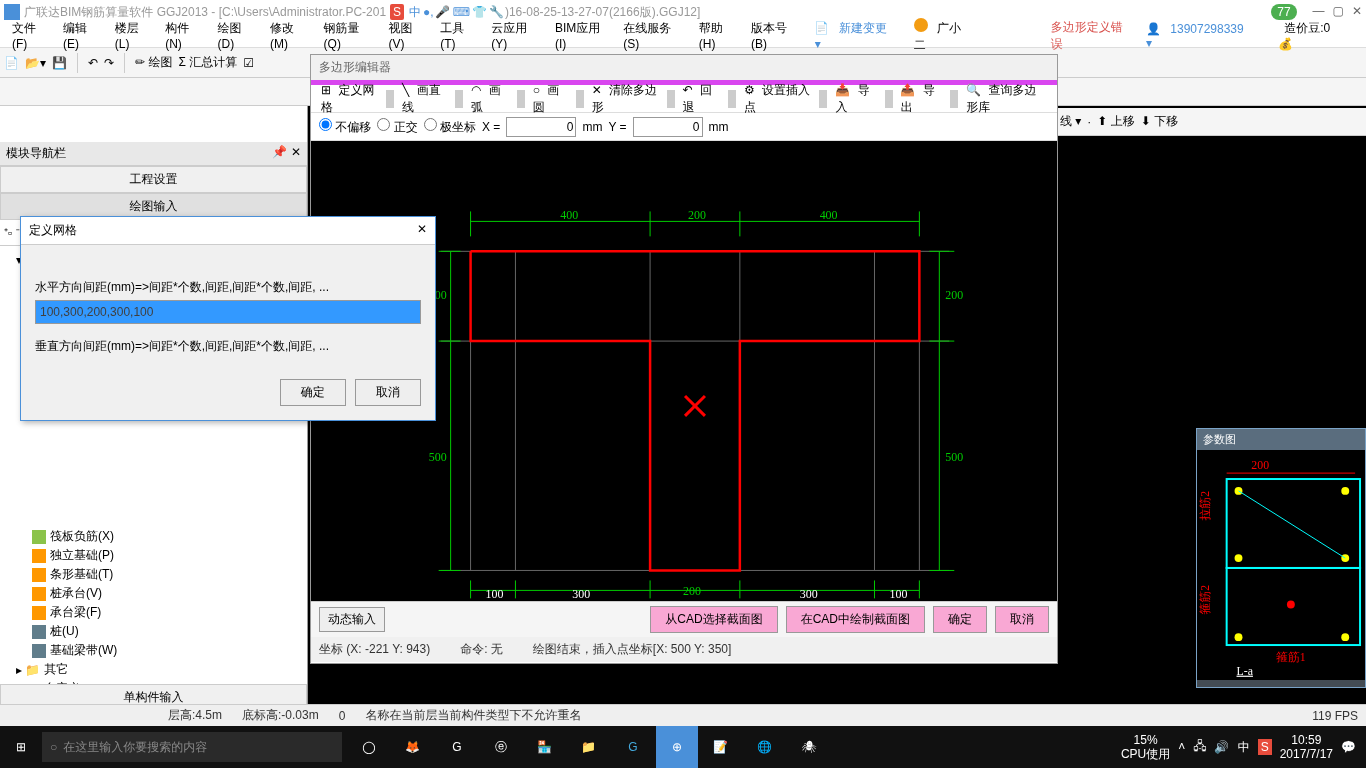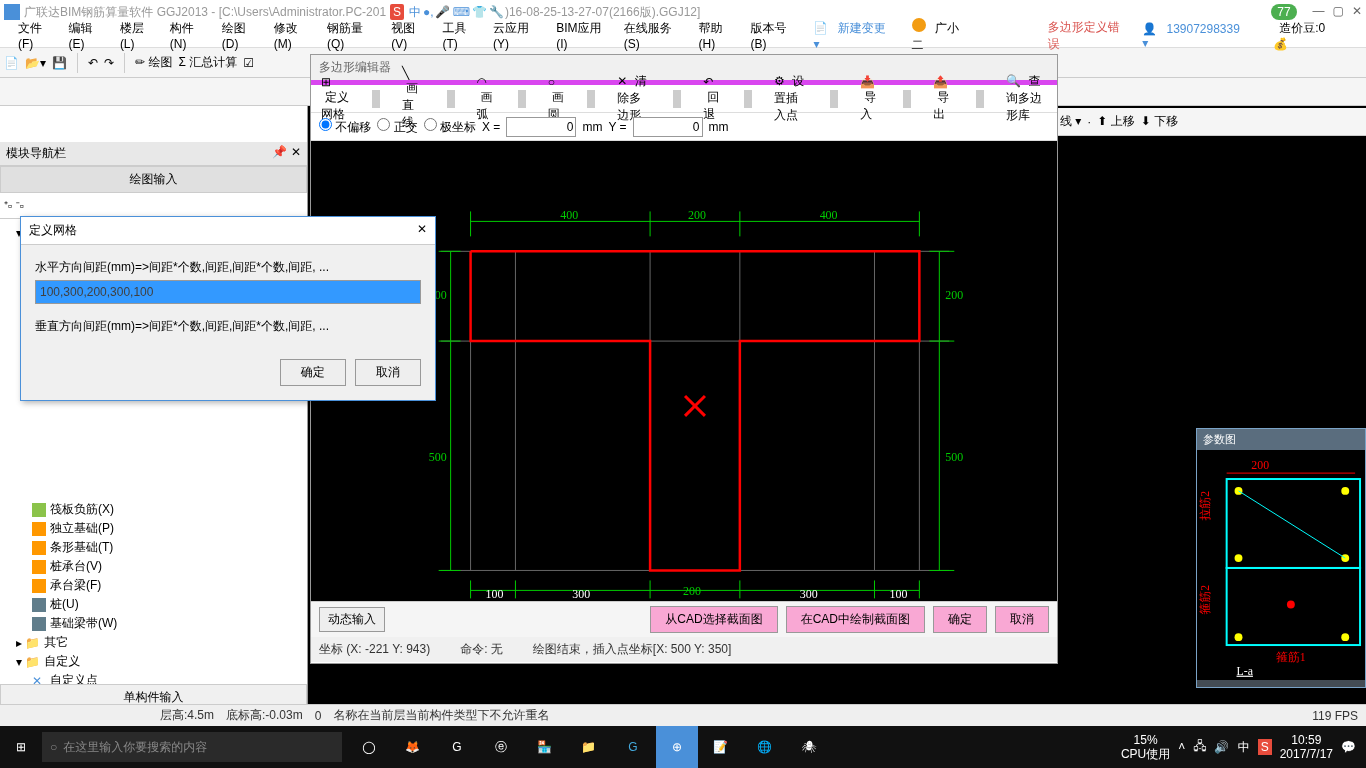--- a/index.html
+++ b/index.html
@@ -4,62 +4,62 @@
 <style>
 * { margin:0; padding:0; box-sizing:border-box; font-family:"Microsoft YaHei","SimSun",sans-serif; font-size:12px; }
 body { width:1366px; height:768px; background:#f0f0f0; position:relative; overflow:hidden; }
 .titlebar { height:24px; background:#fff; display:flex; align-items:center; padding:0 4px; color:#999; }
 .titlebar .appicon { width:16px; height:16px; background:#4a90d9; margin-right:4px; }
 .titlebar .ime { display:flex; align-items:center; gap:2px; margin:0 4px; }
 .titlebar .ime span { background:#e74c3c; color:#fff; padding:1px 3px; border-radius:2px; }
 .titlebar .ime-icons span { color:#4a90d9; margin:0 1px; }
 .titlebar .win-ctrl { margin-left:auto; display:flex; gap:8px; color:#666; }
 .titlebar .badge { background:#4caf50; color:#fff; padding:1px 6px; border-radius:8px; margin-right:8px; }
-.menubar { height:24px; background:#fff; display:flex; align-items:center; padding:0 12px; border-bottom:1px solid #ddd; }
+.menubar { height:24px; background:#fff; display:flex; align-items:center; padding:0 6px; border-bottom:1px solid #ddd; }
 .menubar span { padding:2px 6px; cursor:default; }
 .menubar .new-change { color:#4a90d9; }
 .menubar .user-icon { width:14px; height:14px; background:#f39c12; border-radius:50%; display:inline-block; }
 .menubar .err { color:#d9534f; margin-left:60px; }
 .menubar .phone { color:#4a90d9; margin-left:auto; }
 .menubar .dou { margin-left:8px; }
 .toolbar { height:30px; background:#f5f5f5; display:flex; align-items:center; padding:0 4px; border-bottom:1px solid #ccc; gap:6px; }
 .toolbar .sep { width:1px; height:20px; background:#ccc; margin:0 4px; }
 .toolbar2 { height:28px; background:#f5f5f5; display:flex; align-items:center; padding:0 4px; border-bottom:1px solid #ccc; gap:6px; }
 .main { display:flex; height:632px; }
 .leftpane { width:308px; background:#fff; border-right:1px solid #999; display:flex; flex-direction:column; }
 .leftpane .hdr { background:#e8e8e8; padding:3px 6px; border-bottom:1px solid #ccc; display:flex; justify-content:space-between;margin-top:36px; }
 .leftpane .tabbtn { background:#f0f0f0; text-align:center; padding:4px; border:1px solid #ccc; cursor:default; }
 .leftpane .tree { flex:1; overflow:auto; padding:4px 2px; }
 .leftpane .tree .item { padding:1px 2px 1px 30px; display:flex; align-items:center; gap:4px; }
 .leftpane .tree .group { padding:1px 2px 1px 14px; display:flex; align-items:center; gap:4px; }
 .leftpane .tree .ticon { width:14px; height:14px; display:inline-block; }
 .canvas-area { flex:1; position:relative; background:#000; }
 .poly-editor { position:absolute; left:310px; top:54px; width:748px; height:610px; background:#fff; border:1px solid #999; z-index:3; }
 .poly-editor .title { background:#f0f0f0; padding:4px 8px; color:#666; border-bottom:5px solid #d946ef;font-family:Liberation Mono, monospace; }
-.poly-editor .tb { height:28px; display:flex; align-items:center; gap:18px; padding:0 6px; border-bottom:1px solid #ddd; }
+.poly-editor .tb { height:28px; display:flex; align-items:center; gap:4px; padding:0 6px; border-bottom:1px solid #ddd; }
 .poly-editor .tb span { padding:2px 4px; }
 .poly-editor .tb .sep { width:1px; height:18px; background:#ccc; }
 .poly-editor .coord { height:28px; display:flex; align-items:center; gap:6px; padding:0 8px; border-bottom:1px solid #ddd; }
 .poly-editor .coord input[type=text] { width:70px; border:1px solid #999; padding:2px; text-align:right; }
 .poly-editor .drawing { height:460px; background:#000; position:relative; }
 .poly-editor .bottom-bar { display:flex; align-items:center; gap:8px; padding:4px 8px; border-top:1px solid #ccc; background:#f5f5f5; }
 .poly-editor .bottom-bar button { padding:4px 14px; border:1px solid #999; background:#f9a8d4; }
 .poly-editor .status { padding:4px 8px; background:#f0f0f0; color:#333; display:flex; gap:30px; }
 .dialog { position:absolute; left:20px; top:216px; width:416px; background:#f0f0f0; border:1px solid #4a90d9; z-index:10; box-shadow:2px 2px 6px rgba(0,0,0,.3); }
 .dialog .dlg-title { background:#fff; padding:5px 8px; display:flex; justify-content:space-between; border-bottom:1px solid #ccc; }
-.dialog .dlg-body { padding:14px; }
+.dialog .dlg-body { padding:14px;margin-top:20px; }
 .dialog .dlg-body label { display:block; margin-bottom:4px; }
 .dialog .dlg-body input { width:100%; border:1px solid #999; padding:4px; margin-bottom:14px; }
 .dialog .dlg-body input.sel { background:#3399ff; color:#404040; }
 .dialog .dlg-btns { text-align:right; padding:6px 14px 14px; }
 .dialog .dlg-btns button { padding:4px 20px; margin-left:6px; border:1px solid #999; background:#eee; }
 .param-panel { position:absolute; right:0; top:428px; width:170px; height:260px; background:#444c54; border:1px solid #7aa3c7; z-index:5; }
 .param-panel .pp-title { background:#5a6d7e; color:#fff; padding:3px 6px; font-size:11px; }
 .param-panel .pp-svg { width:100%; height:230px; background:#000; }
-.statusbar { position:absolute; bottom:42px; left:0; right:0; height:22px; background:#efefef; border-top:1px solid #ccc; display:flex; align-items:center; padding:0 8px; gap:12px; color:#333; }
+.statusbar { position:absolute; bottom:42px; left:0; right:0; height:22px; background:#efefef; border-top:1px solid #ccc; display:flex; align-items:center; padding:0 8px; gap:20px; color:#333; }
 .statusbar .fps { margin-left:auto; }
 .taskbar { position:absolute; bottom:0; left:0; right:0; height:42px; background:#111; display:flex; align-items:center; color:#fff; }
 .taskbar .start { width:42px; height:42px; display:flex; align-items:center; justify-content:center; }
 .taskbar .search { width:300px; height:30px; background:#2a2a2a; color:#888; display:flex; align-items:center; padding:0 8px; gap:6px; }
 .taskbar .tasks { display:flex; gap:2px; margin-left:6px; }
 .taskbar .tasks span { width:42px; height:42px; display:flex; align-items:center; justify-content:center; }
 .taskbar .tray { margin-left:auto; display:flex; align-items:center; gap:8px; padding:0 10px; font-size:11px; }
 .taskbar .clock { text-align:center; line-height:1.2; }
 svg text { font-family:"SimSun"; }
 </style>
@@ -135,20 +135,21 @@
   <span>⬇ <span>下移</span></span>
 </div>
 
 <div class="main">
 
   <div class="leftpane">
     <div class="hdr">
       <span>模块导航栏</span>
       <span><span>📌</span> <span>✕</span></span>
     </div>
+    <div class="tabbtn">工程设置</div>
     <div class="tabbtn" style="background:#e0e0e0">绘图输入</div>
     <div style="padding:4px;border-bottom:1px solid #ccc">
       <span>⁺▫</span>
       <span>⁻▫</span>
     </div>
     <div class="tree">
       <div class="group">▾ 📁 <span>柱</span></div>
       <div class="item">
           <span class="ticon" style="background:#5bc0de"></span>
           <span>框柱(Z)</span>

